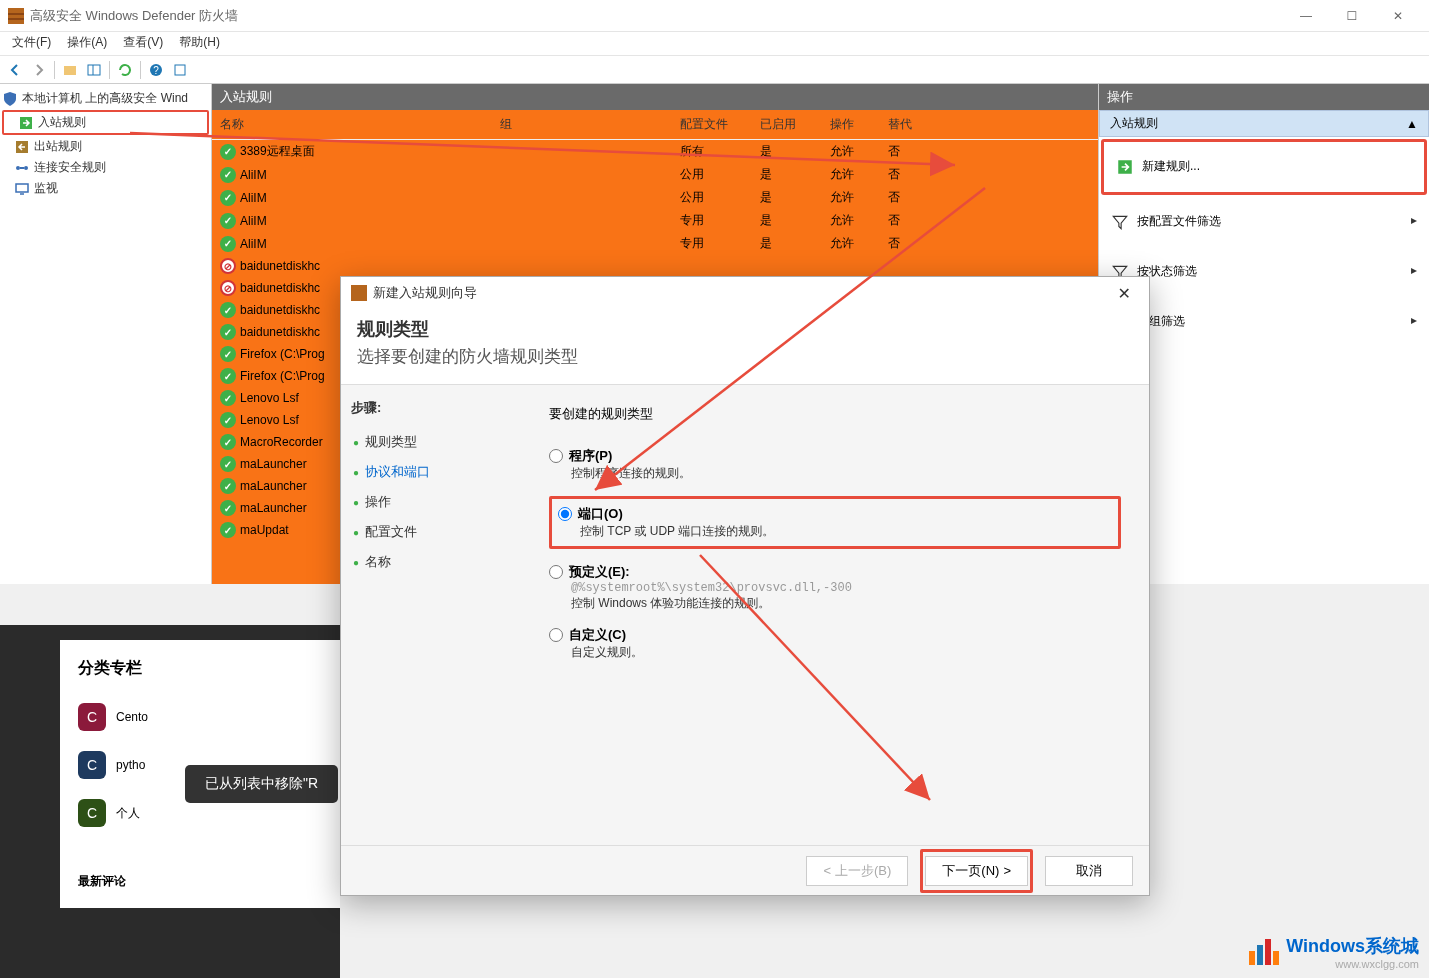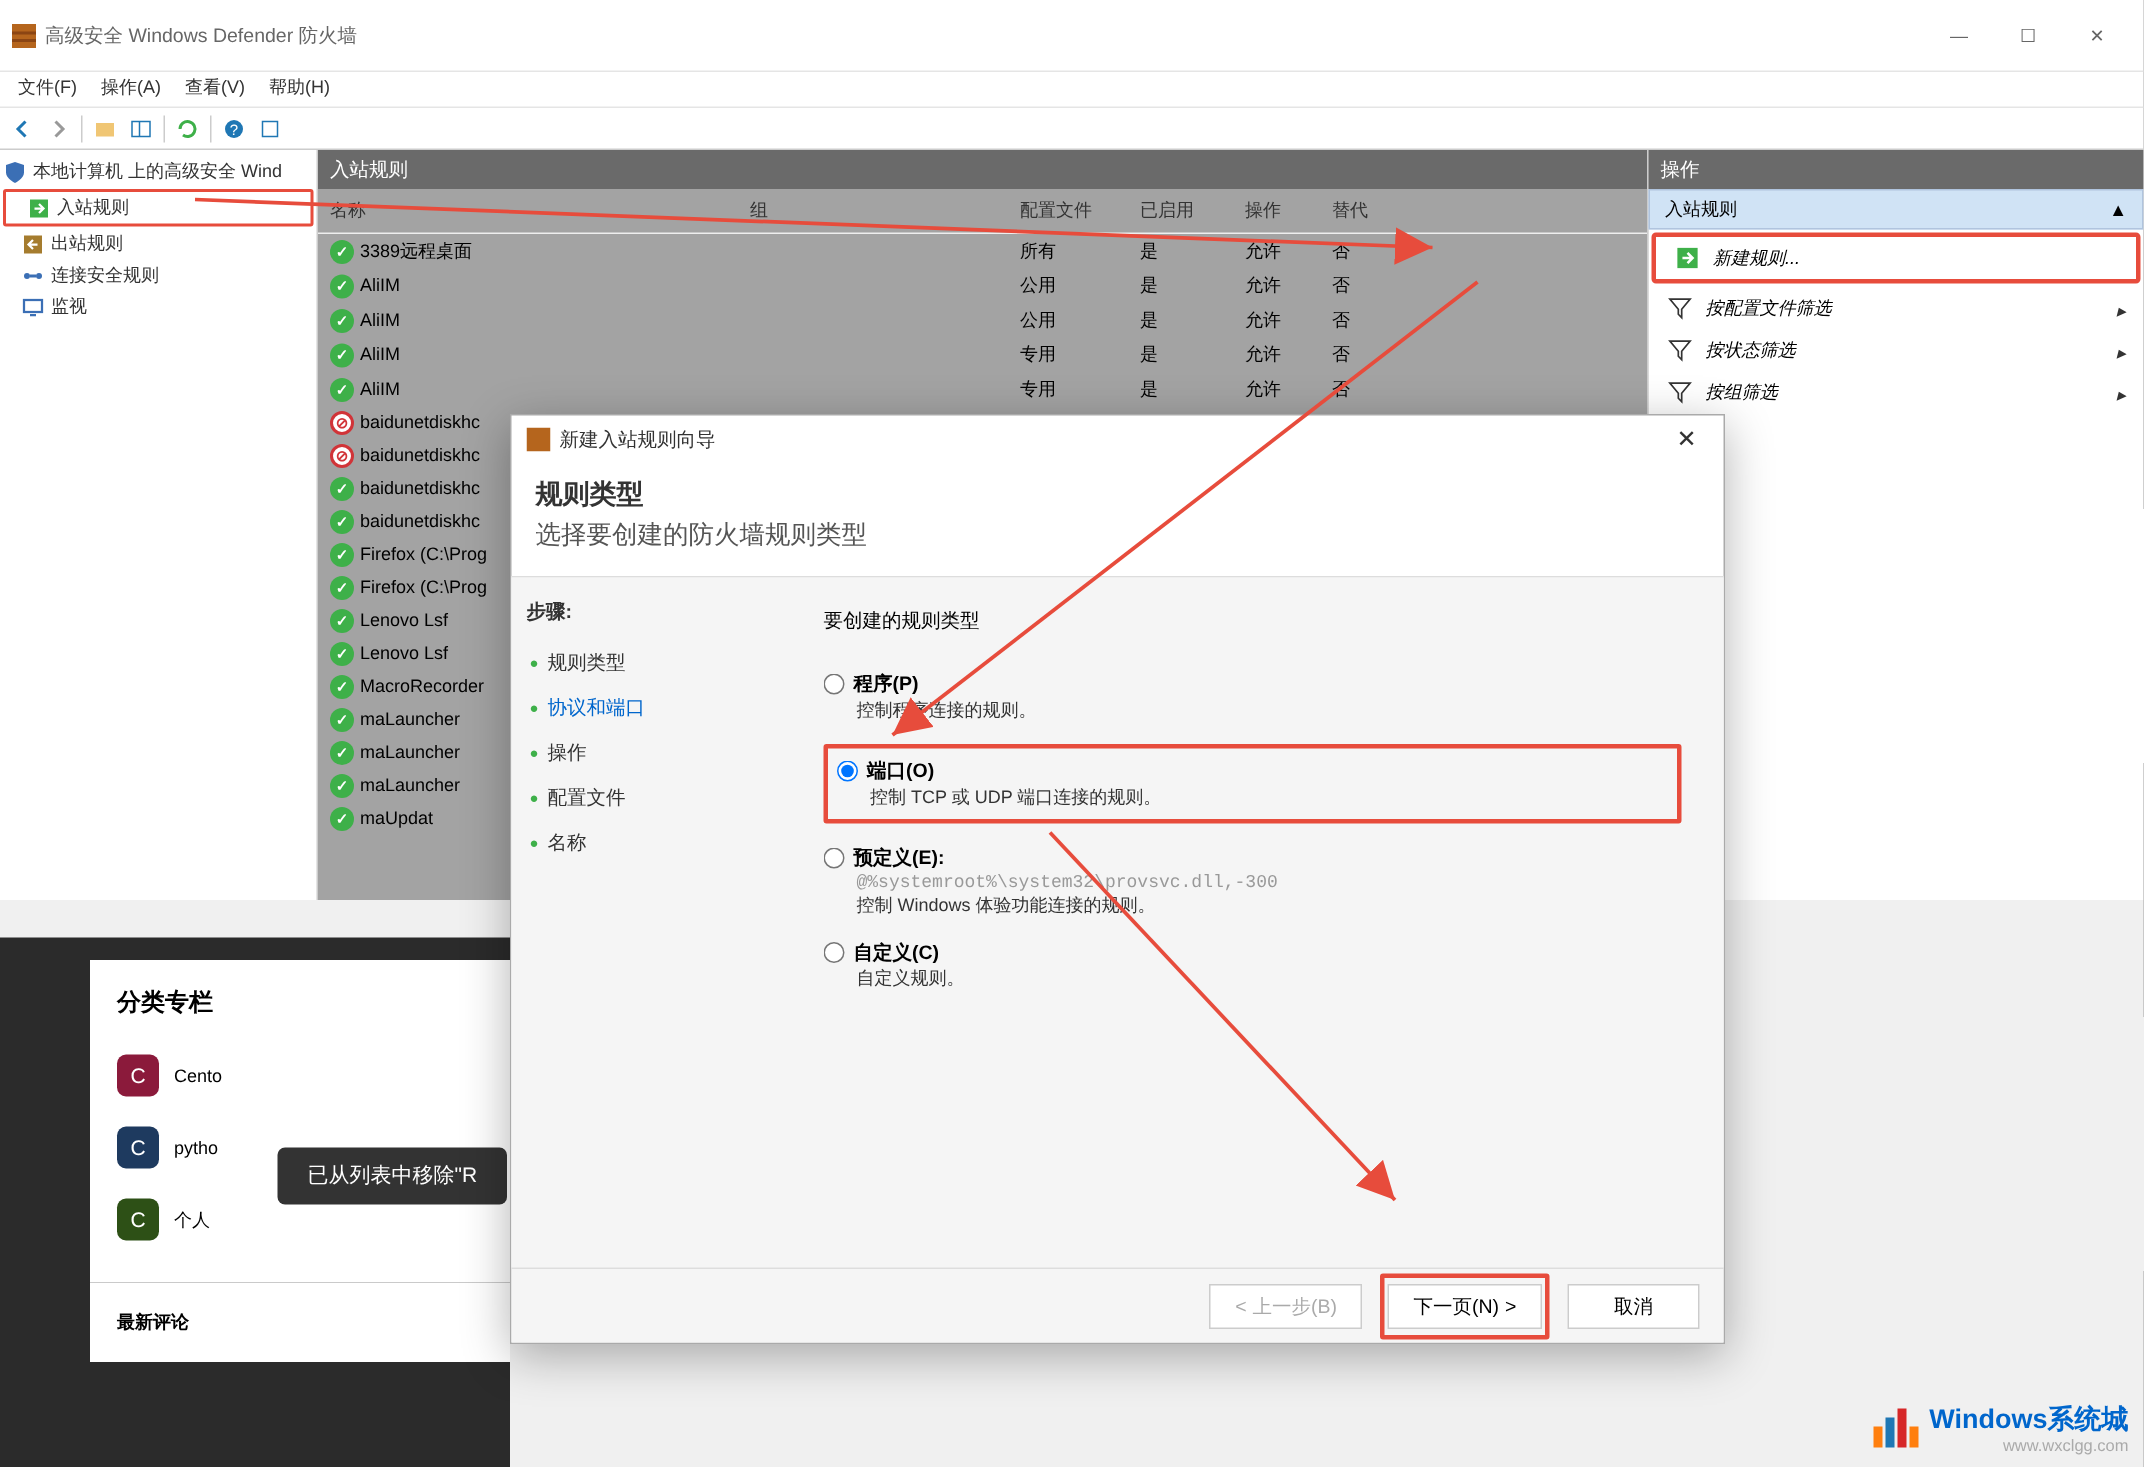--- a/index.html
+++ b/index.html
@@ -1,31 +1,31 @@
 <!DOCTYPE html>
 <html><head>
 <meta charset="utf-8">
 <style>
   * { box-sizing: border-box; margin: 0; padding: 0; }
   body { font-family: "Microsoft YaHei", "Segoe UI", sans-serif; font-size: 12px; background: #f0f0f0; width: 1429px; height: 978px; overflow: hidden; position: relative; }
   
-  .titlebar { height: 48px; background: #fff; display: flex; align-items: center; padding: 0 8px; border-bottom: 1px solid #e5e5e5; }
+  .titlebar { height: 32px; background: #fff; display: flex; align-items: center; padding: 0 8px; border-bottom: 1px solid #e5e5e5; }
   .titlebar .app-icon { width: 16px; height: 16px; margin-right: 6px; }
   .titlebar .title { flex: 1; color: #666; font-size: 13px; }
   .titlebar .winbtns { display: flex; }
   .titlebar .winbtn { width: 46px; height: 32px; display: flex; align-items: center; justify-content: center; color: #666; }
   
   .menubar { height: 24px; background: #fff; display: flex; align-items: flex-start; padding: 0 4px; border-bottom: 1px solid #e5e5e5; }
   .menubar .menuitem { padding: 2px 8px; color: #333; }
   
   .toolbar { height: 28px; background: #fff; display: flex; align-items: center; padding: 0 4px; gap: 2px; border-bottom: 1px solid #ccc; }
   .toolbar .tb-btn { width: 22px; height: 22px; display: flex; align-items: center; justify-content: center; }
   .toolbar .sep { width: 1px; height: 18px; background: #ccc; margin: 0 2px; }
   
-  .main-area { display: flex; height: 500px; background: #a3a3a3; }
+  .main-area { display: flex; height: 500px; background: #f97316; }
   
   .tree-panel { width: 212px; border-right: 1px solid #ccc; background: #fff; padding: 4px 0; }
   .tree-panel .tree-item { display: flex; align-items: center; padding: 2px 4px 2px 14px; gap: 4px; color: #333; }
   .tree-panel .tree-item.root { padding-left: 2px; }
   .tree-panel .tree-item.highlighted { border: 2px solid #e74c3c; border-radius: 2px; margin: 1px 2px; }
   .tree-panel .ti-icon { width: 16px; height: 16px; flex-shrink: 0; }
   
   .middle-panel { flex: 1; display: flex; flex-direction: column; border-right: 1px solid #ccc; }
   .panel-header { background: #6a6a6a; color: #fff; padding: 4px 8px; font-size: 13px; }
   .col-headers { display: flex; padding: 6px 8px; border-bottom: 1px solid #eee; color: #333; }
@@ -38,21 +38,21 @@
   
   .rule-list { overflow-y: scroll; height: 460px; }
   .rule-row { display: flex; align-items: center; padding: 3px 8px; }
   .rule-row .icon { width: 16px; height: 16px; margin-right: 4px; display: inline-flex; align-items: center; justify-content: center; border-radius: 50%; font-size: 10px; font-weight: bold; color: #fff; flex-shrink: 0; }
   .icon.allow { background: #3eb049; }
   .icon.block { background: #fff; border: 2px solid #d13438; color: #d13438; }
   
   .actions-panel { width: 330px; background: #fff; }
   .actions-panel .panel-header { background: #6a6a6a; }
   .actions-panel .section-header { background: #d0e3f5; padding: 4px 10px; font-weight: normal; border: 1px solid #b0c4de; display: flex; justify-content: space-between; align-items: center; }
-  .actions-panel .action-item { display: flex; align-items: flex-end; padding: 5px 12px; gap: 8px; font-style: italic; }
+  .actions-panel .action-item { display: flex; align-items: flex-start; padding: 16px 12px; gap: 8px; }
   .actions-panel .action-item.highlighted { border: 3px solid #e74c3c; border-radius: 3px; margin: 2px; }
   .actions-panel .ai-icon { width: 18px; height: 18px; flex-shrink: 0; }
   .actions-panel .chevron { color: #333; margin-left: auto; }
   
   
   .wizard { position: absolute; left: 340px; top: 276px; width: 810px; height: 620px; background: #fff; border: 1px solid #aaa; box-shadow: 0 8px 30px rgba(0,0,0,0.3); z-index: 100; display: flex; flex-direction: column; }
   .wizard-titlebar { height: 32px; display: flex; align-items: center; padding: 0 10px; }
   .wizard-titlebar .w-title { flex: 1; font-size: 13px; color: #333; }
   .wizard-titlebar .w-close { font-size: 16px; color: #333; padding: 4px 8px; }
   .wizard-header { padding: 8px 16px 16px; }

